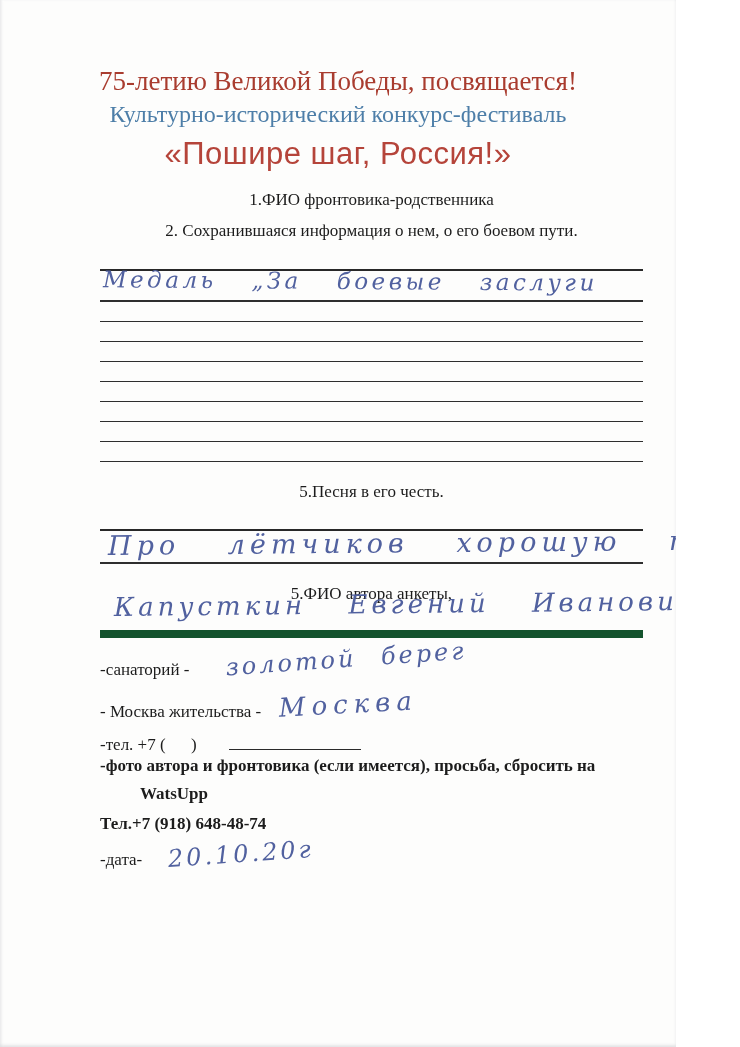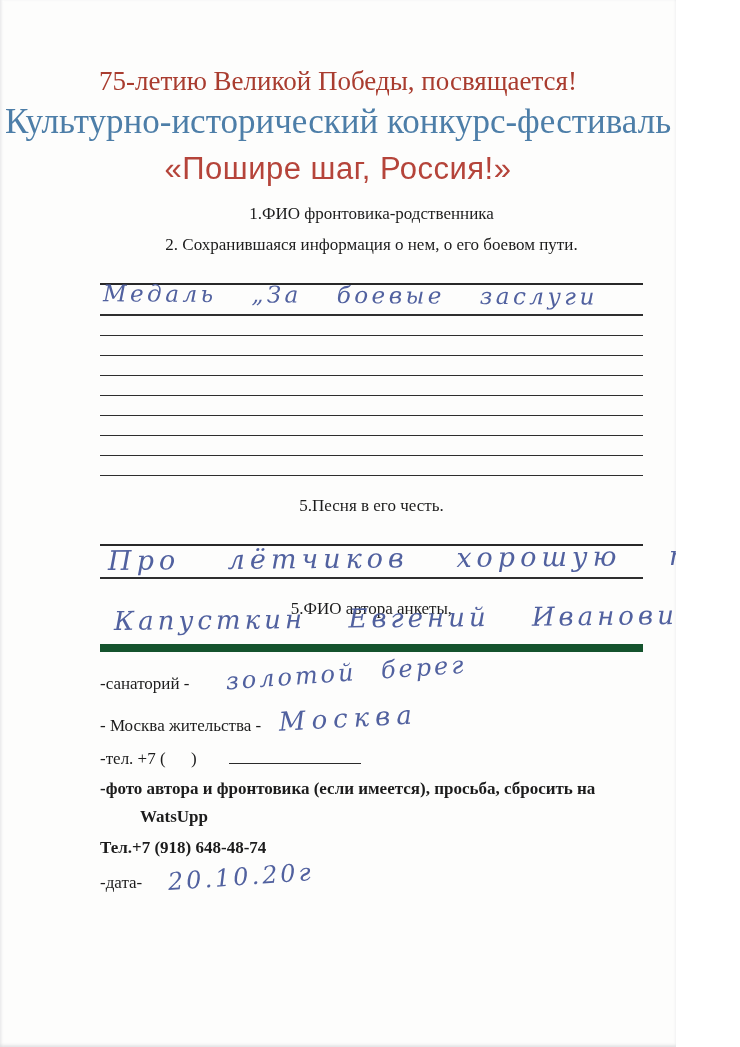--- a/index.html
+++ b/index.html
@@ -8,21 +8,21 @@
     width:676px; height:1047px;
     background:#fdfdfc;
     font-family:"Liberation Serif", serif;
     color:#1c1c1c;
     overflow:hidden;
     box-shadow: inset 0 -2px 3px rgba(160,165,170,0.25), inset 2px 0 2px rgba(200,200,205,0.15);
   }
   
   .hdr { padding-top:64px; text-align:center; line-height:1.3; }
   .hdr-dedication { font-size:27px; color:#a93c2f; }
-  .hdr-festival   { font-size:35px; color:#4d7ea8; }
+  .hdr-festival   { font-size:24px; color:#4d7ea8; }
   .hdr-main {
     font-family:"Liberation Sans", sans-serif;
     font-size:31px; color:#b5443a;
     margin-top:4px; letter-spacing:0.5px;
   }
   
   .content { margin:14px 33px 0 100px; }
   .label { font-size:17px; line-height:1.25;text-align:center; }
   .bold  { font-weight:bold; }
 
@@ -63,21 +63,21 @@
   .row .label { white-space:pre; }
   .row-sanatorium { margin-top:15px; }
   .hw-san { font-size:24px; letter-spacing:3px; word-spacing:14px;
             margin-left:32px; transform:rotate(-4deg) translateY(-8px); }
   .row-residence { margin-top:12px; }
   .hw-res { font-size:26px; letter-spacing:6px;
             margin-left:14px; transform:rotate(-3deg) translateY(-4px); }
   .row-tel { margin-top:10px;gap:24px; }
   .tel-blank { display:inline-block; width:132px; border-bottom:1.7px solid #2a2a2a;
                margin-left:8px; height:1em; }
-  .row-photo { margin-top:9px; }
+  .row-photo { margin-top:0; }
   .row-watsupp { margin-top:7px; padding-left:40px; }
   .row-phone { margin-top:9px; }
   .row-date { margin-top:8px; }
   .hw-date { font-size:24px; letter-spacing:3px;
              margin-left:26px; transform:rotate(-4deg) translateY(-3px); }
 </style>
 </head>
 <body>
 
 <div class="page">

